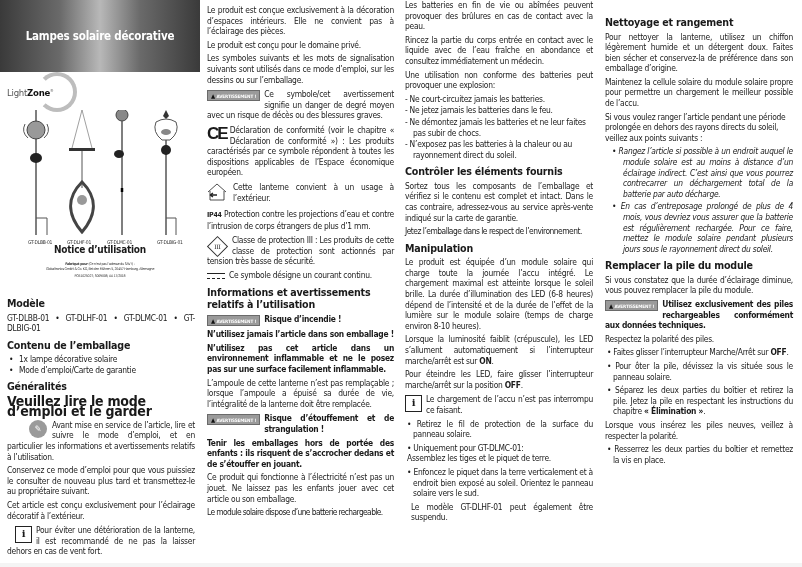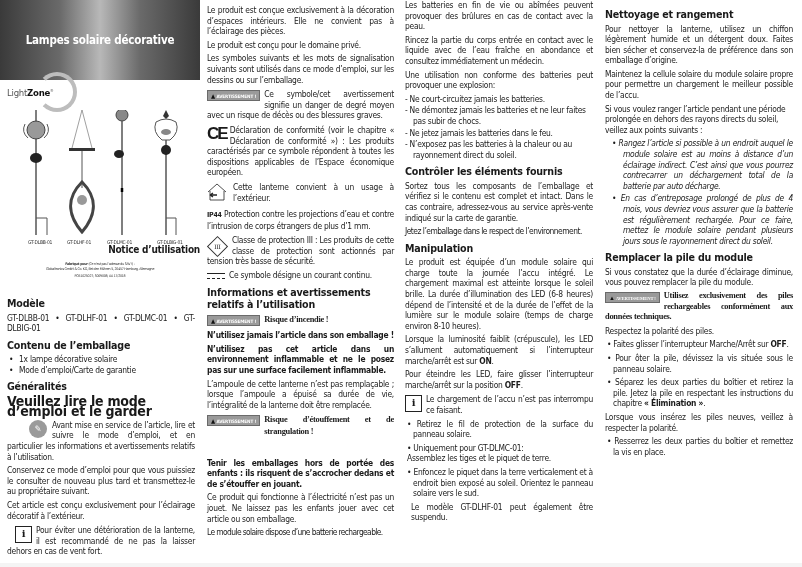--- a/index.html
+++ b/index.html
@@ -3,34 +3,34 @@
 <meta charset="utf-8">
 <style>
   * { box-sizing: border-box; margin: 0; padding: 0; }
   html, body { width: 802px; height: 567px; background: #ffffff; overflow: hidden; }
   body { font-family: "DejaVu Sans Condensed", "Liberation Sans Narrow", "Liberation Sans", sans-serif; color: #1a1a1a; position: relative; }
   .page { position: absolute; top: 0; left: 0; width: 802px; height: 567px; }
   .col { position: absolute; top: 0; font-size: 8.4px; line-height: 10.6px; letter-spacing: -0.25px; }
   .col p { margin-bottom: 3px; text-align: justify; }
   .col h2 { font-size: 10.6px; line-height: 12.5px; font-weight: bold; margin: 5px 0 3px 0; letter-spacing: -0.2px; }
   .col h3 { font-size: 14px; line-height: 10.5px; font-weight: bold; margin: 3px 0 3px 0; }
-  .b { font-weight: bold; font-family: Liberation Serif, serif; }
+  .b { font-weight: bold; }
   .bold-p { font-weight: bold; text-align: justify; margin-bottom: 3px; }
   
   .c1 { left: 0; width: 200px; }
-  .banner { width: 200px; height: 80px; background: linear-gradient(90deg,#3a3a3a 0%,#6a6a6a 30%,#b8b8b8 50%,#6a6a6a 70%,#3a3a3a 100%); display: flex; align-items: center; justify-content: center; }
+  .banner { width: 200px; height: 72px; background: linear-gradient(90deg,#3a3a3a 0%,#6a6a6a 30%,#b8b8b8 50%,#6a6a6a 70%,#3a3a3a 100%); display: flex; align-items: center; justify-content: center; }
   .banner span { color: #fff; font-weight: bold; font-size: 11.5px; letter-spacing: -0.2px; }
   .logo { position: absolute; left: 7px; top: 72px; width: 70px; height: 40px; }
   .logo .ring { position: absolute; left: 30px; top: 0; width: 40px; height: 40px; border: 4px solid #bdbdbd; border-left-color: transparent; border-radius: 50%; }
   .logo .txt { position: absolute; left: 0; top: 14px; font-size: 9.5px; color: #555; }
   .logo .txt b { color: #111; }
   .lamps { position: absolute; top: 110px; left: 0; width: 200px; height: 130px; }
   .lamp-labels { position: absolute; top: 237px; left: 0; width: 200px; font-size: 5px; color: #333; }
   .lamp-labels span { position: absolute; }
-  .notice-title { position: absolute; top: 245px; width: 200px; text-align: right; font-weight: bold; font-size: 10px; }
+  .notice-title { position: absolute; top: 245px; width: 200px; text-align: center; font-weight: bold; font-size: 10px; }
   .fab { position: absolute; top: 262px; width: 200px; text-align: center; font-size: 3.6px; line-height: 5px; color: #333; }
   .c1body { position: absolute; top: 292px; left: 7px; width: 188px; }
   .c1body ul { list-style: none; margin-bottom: 3px; }
   .c1body li { padding-left: 12px; position: relative; }
   .c1body li:before { content: "•"; position: absolute; left: 2px; }
   .icon-reader { float: left; width: 18px; height: 18px; border-radius: 50%; background: #9a9a9a; margin: 0 5px 0 22px; color: #fff; font-size: 9px; text-align: center; line-height: 18px; }
   .icon-info { float: left; width: 17px; height: 17px; border: 1.5px solid #222; margin: 1px 4px 0 8px; font-family: "DejaVu Serif", serif; font-weight: bold; font-size: 10px; text-align: center; line-height: 14px; }
   
   .c2 { left: 207px; width: 187px; }
   .c3 { left: 405px; width: 188px; }
@@ -149,54 +149,54 @@
     <p style="margin-top:4px"><span class="diamond">
           <span>III</span>
         </span><span>Classe de protection III : Les produits de cette classe de protection sont actionnés par tension très basse de sécurité.</span></p>
     <p class="clear" style="margin-top:2px"><span class="dc"></span><span>Ce symbole désigne un courant continu.</span></p>
     <h2>Informations et avertissements relatifs à l’utilisation</h2>
     <p style="margin-top:3px"><span class="warn"><span class="tri">▲</span> <span>AVERTISSEMENT !</span></span><span class="b">Risque d’incendie !</span></p>
     <p class="bold-p clear" style="margin-top:5px">N’utilisez jamais l’article dans son emballage !</p>
     <p class="bold-p">N’utilisez pas cet article dans un environnement inflammable et ne le posez pas sur une surface facilement inflammable.</p>
     <p>L’ampoule de cette lanterne n’est pas remplaçable ; lorsque l’ampoule a épuisé sa durée de vie, l’intégralité de la lanterne doit être remplacée.</p>
     <p style="margin-top:4px"><span class="warn"><span class="tri">▲</span> <span>AVERTISSEMENT !</span></span><span class="b">Risque d’étouffement et de strangulation !</span></p>
-    <p class="bold-p clear" style="margin-top:20px">Tenir les emballages hors de portée des enfants : ils risquent de s’accrocher dedans et de s’étouffer en jouant.</p>
+    <p class="bold-p clear" style="margin-top:3px">Tenir les emballages hors de portée des enfants : ils risquent de s’accrocher dedans et de s’étouffer en jouant.</p>
     <p>Ce produit qui fonctionne à l’électricité n’est pas un jouet. Ne laissez pas les enfants jouer avec cet article ou son emballage.</p>
     <p style="letter-spacing:-0.6px">Le module solaire dispose d’une batterie rechargeable.</p>
   </div>
 
   <div class="col c3">
     <p>Les batteries en fin de vie ou abîmées peuvent provoquer des brûlures en cas de contact avec la peau.</p>
     <p>Rincez la partie du corps entrée en contact avec le liquide avec de l’eau fraîche en abondance et consultez immédiatement un médecin.</p>
     <p>Une utilisation non conforme des batteries peut provoquer une explosion:</p>
     <div class="dash-list">
       <p>- Ne court-circuitez jamais les batteries.</p>
+      <p>- Ne jetez jamais les batteries dans le feu.</p>
       <p>- Ne démontez jamais les batteries et ne leur faites pas subir de chocs.</p>
-      <p>- Ne jetez jamais les batteries dans le feu.</p>
       <p>- N’exposez pas les batteries à la chaleur ou au rayonnement direct du soleil.</p>
     </div>
     <h2>Contrôler les éléments fournis</h2>
     <p>Sortez tous les composants de l’emballage et vérifiez si le contenu est complet et intact. Dans le cas contraire, adressez-vous au service après-vente indiqué sur la carte de garantie.</p>
     <p style="letter-spacing:-0.5px">Jetez l’emballage dans le respect de l’environnement.</p>
     <h2>Manipulation</h2>
     <p>Le produit est équipée d’un module solaire qui charge toute la journée l’accu intégré. Le chargement maximal est atteinte lorsque le soleil brille. La durée d’illumination des LED (6-8 heures) dépend de l’intensité et de la durée de l’effet de la lumière sur le module solaire (temps de charge environ 8-10 heures).</p>
     <p><span>Lorsque la luminosité faiblit (crépuscule), les LED s’allument automatiquement si l’interrupteur marche/arrêt est sur </span><b>ON</b>.</p>
     <p><span>Pour éteindre les LED, faire glisser l’interrupteur marche/arrêt sur la position </span><b>OFF</b>.</p>
     <p style="margin-top:4px"><span class="icon-info" style="margin-left:0">i</span><span>Le chargement de l’accu n’est pas interrompu ce faisant.</span></p>
     <div class="bullets clear">
       <p>• Retirez le fil de protection de la surface du panneau solaire.</p>
       <p style="margin-bottom:0">• Uniquement pour GT-DLMC-01:</p>
       <p style="padding-left:2px;text-indent:0">Assemblez les tiges et le piquet de terre.</p>
       <p>• Enfoncez le piquet dans la terre verticalement et à endroit bien exposé au soleil. Orientez le panneau solaire vers le sud.</p>
       <p style="padding-left:6px;text-indent:0">Le modèle GT-DLHF-01 peut également être suspendu.</p>
     </div>
   </div>
 
   <div class="col c4">
-    <h2 style="margin-top:8px">Nettoyage et rangement</h2>
+    <h2 style="margin-top:16px">Nettoyage et rangement</h2>
     <p>Pour nettoyer la lanterne, utilisez un chiffon légèrement humide et un détergent doux. Faites bien sécher et conservez-la de préférence dans son emballage d’origine.</p>
     <p>Maintenez la cellule solaire du module solaire propre pour permettre un chargement le meilleur possible de l’accu.</p>
     <p style="text-align:left">Si vous voulez ranger l’article pendant une période prolongée en dehors des rayons directs du soleil, veillez aux points suivants :</p>
     <div class="bul2">
       <p>• Rangez l’article si possible à un endroit auquel le module solaire est au moins à distance d’un éclairage indirect. C’est ainsi que vous pourrez contrecarrer un déchargement total de la batterie par auto décharge.</p>
       <p>• En cas d’entreposage prolongé de plus de 4 mois, vous devriez vous assurer que la batterie est régulièrement rechargée. Pour ce faire, mettez le module solaire pendant plusieurs jours sous le rayonnement direct du soleil.</p>
     </div>
     <h2>Remplacer la pile du module</h2>
     <p>Si vous constatez que la durée d’éclairage diminue, vous pouvez remplacer la pile du module.</p>
     <p class="b" style="margin-top:3px"><span class="warn" style="font-weight:bold"><span class="tri">▲</span> <span>AVERTISSEMENT !</span></span><span>Utilisez exclusivement des piles rechargeables conformément aux données techniques.</span></p>

